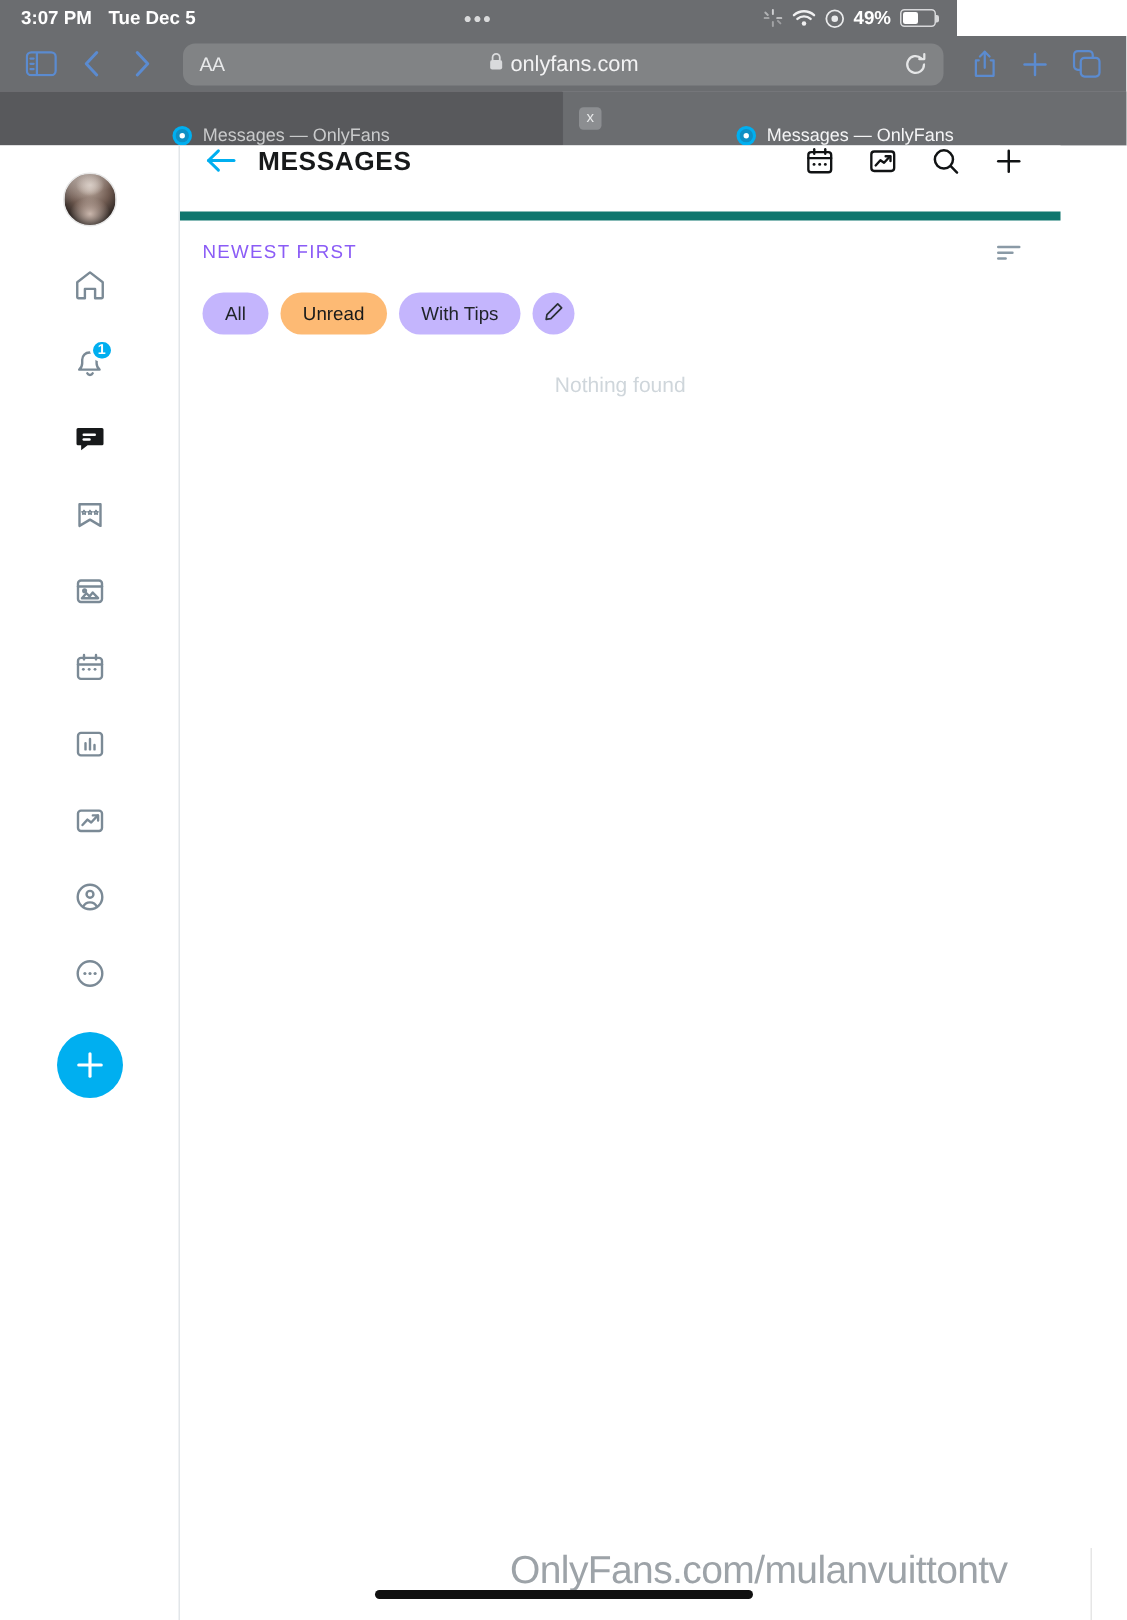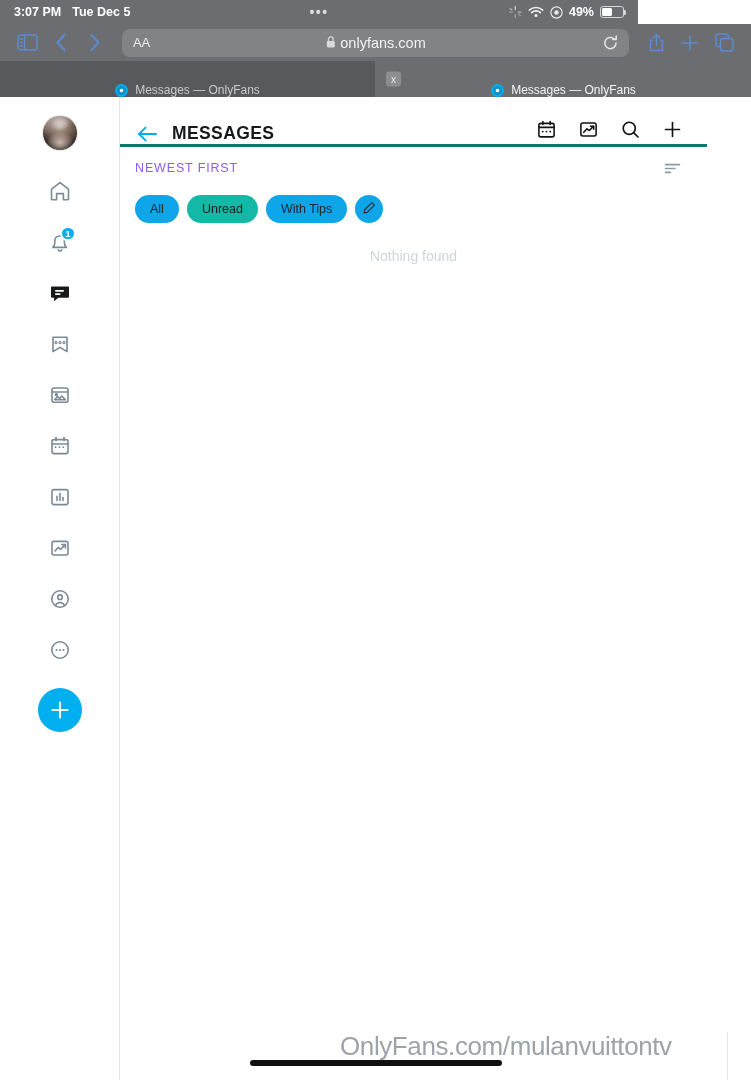--- a/index.html
+++ b/index.html
@@ -119,42 +119,42 @@
     width:44px; height:44px; border-radius:50%; background:#00aff0;
     display:flex; align-items:center; justify-content:center; color:#fff;
     margin-top:11px; border:none; cursor:pointer;
   }
 
   
   .main {
     position:absolute; left:120px; top:0; width:587px; height:983px; background:#ffffff;
   }
   .main-header {
-    height:50px; display:flex; align-items:flex-end; padding:0 24px 0 16px;
-    border-bottom:3px solid #0f766e;
+    height:50px; display:flex; align-items:flex-start; padding:0 24px 0 16px;
+    border-bottom:6px solid #0f766e;
   }
   .back-arrow { color:#00aff0; display:flex; align-items:center; margin-right:14px; }
   .page-title {
     font-size:17.5px; font-weight:700; color:#17191a; letter-spacing:.4px;
   }
   .header-actions { margin-left:auto; display:flex; align-items:center; gap:21px; color:#111314; }
 
   .sortrow {
     height:42px; display:flex; align-items:center; padding:0 24px 0 15px;
   }
   .sort-label { font-size:12.5px; color:#8b5cf6; letter-spacing:.85px; font-weight:400; }
   .sort-icon { margin-left:auto; color:#8a9aa6; display:flex; }
 
   .chiprow { display:flex; align-items:center; gap:8px; padding:6px 0 0 15px; }
   .chip {
-    height:28px; padding:0 15px; border-radius:16px; background:#0ea5e9;
+    height:28px; padding:0 15px; border-radius:16px; background:#c4b5fd;
     display:flex; align-items:center; justify-content:center;
     font-size:12.5px; color:#1f2327; border:none; cursor:pointer;
   }
-  .chip.selected { background:#14b8a6; color:#17191a; }
+  .chip.selected { background:#fdba74; color:#17191a; }
   .chip.icon-chip { width:28px; padding:0; border-radius:50%; color:#2b3136; }
 
   .empty {
     margin-top:25px; text-align:center; font-size:14px; color:#cfd6db; font-weight:400;
   }
 
   
   .wm-logo {
     position:absolute; left:0; bottom:0; width:167px; height:48px;
     background:#ffffff; border-top:1.4px solid #caa8c6; border-right:1.4px solid #caa8c6;

